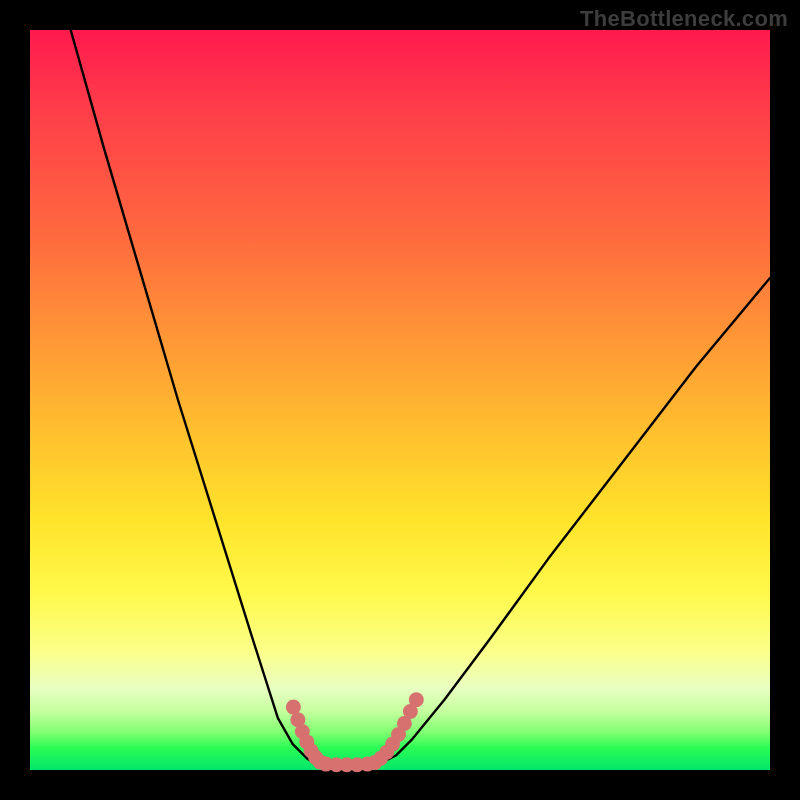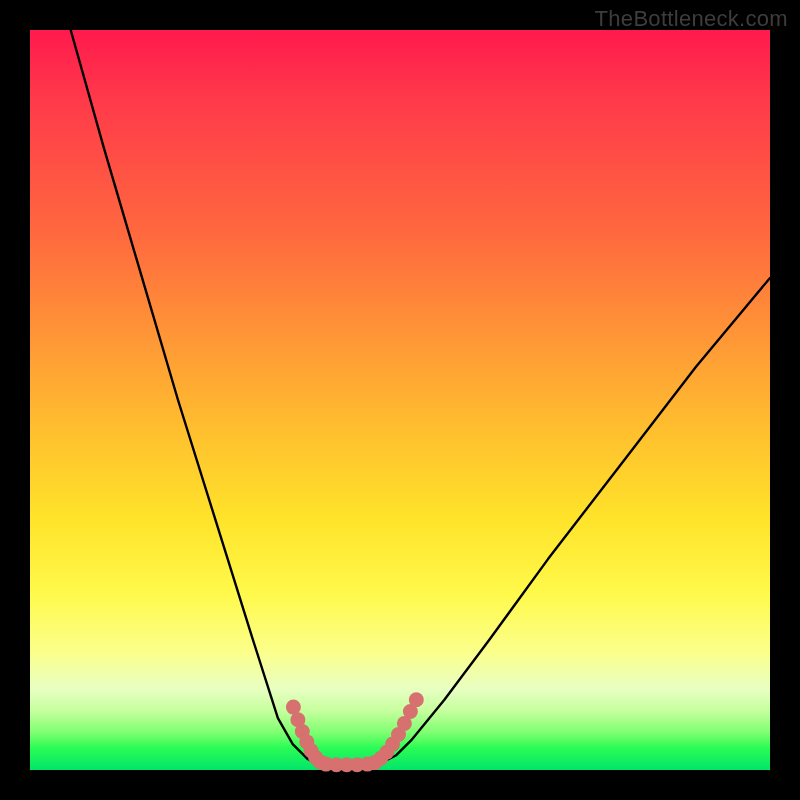--- a/index.html
+++ b/index.html
@@ -43,21 +43,21 @@
       #00e56a 100%
     );
   }
   .watermark {
     position: absolute;
     top: 6px;
     right: 12px;
     color: #3d3d3d;
     font-size: 22px;
     letter-spacing: 0.3px;
-    font-weight: 400;
+    font-weight: 700;
     user-select: none;
   }
   svg.curves {
     position: absolute;
     left: 0;
     top: 0;
     width: 740px;
     height: 740px;
     overflow: visible;
   }

